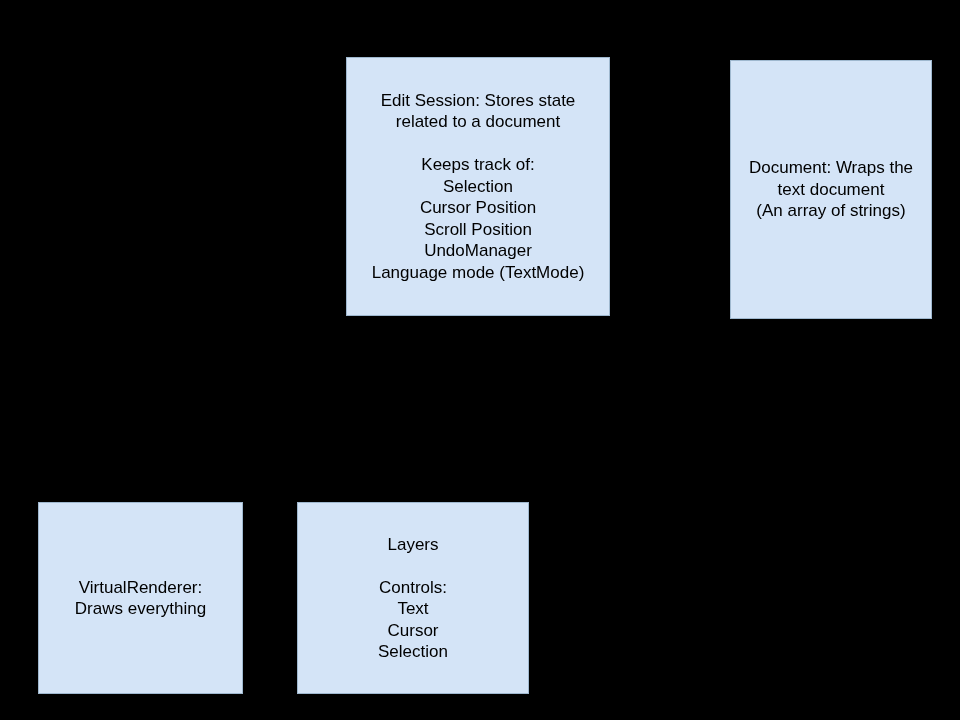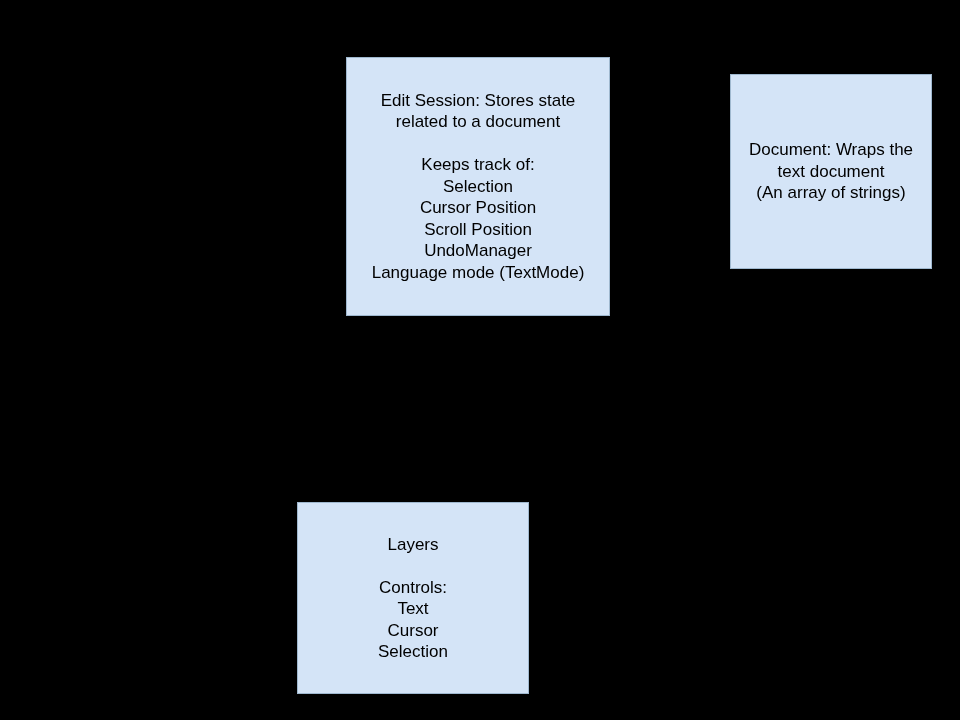--- a/index.html
+++ b/index.html
@@ -54,27 +54,31 @@
 related to a document
 
 Keeps track of:
 Selection
 Cursor Position
 Scroll Position
 UndoManager
 Language mode (TextMode)</span>
   </div>
 
-  <div class="node" style="left:730px; top:74px; width:202px; height:195px;">
+  <div class="node" style="left:730px; top:60px; width:202px; height:259px;">
     <span class="node-text">Document: Wraps the
 text document
 (An array of strings)</span>
   </div>
 
 
+  <div class="node" style="left:38px; top:502px; width:205px; height:192px;">
+    <span class="node-text">VirtualRenderer:
+Draws everything</span>
+  </div>
 
   <div class="node" style="left:297px; top:502px; width:232px; height:192px;">
     <span class="node-text">Layers
 
 Controls:
 Text
 Cursor
 Selection</span>
   </div>
 

